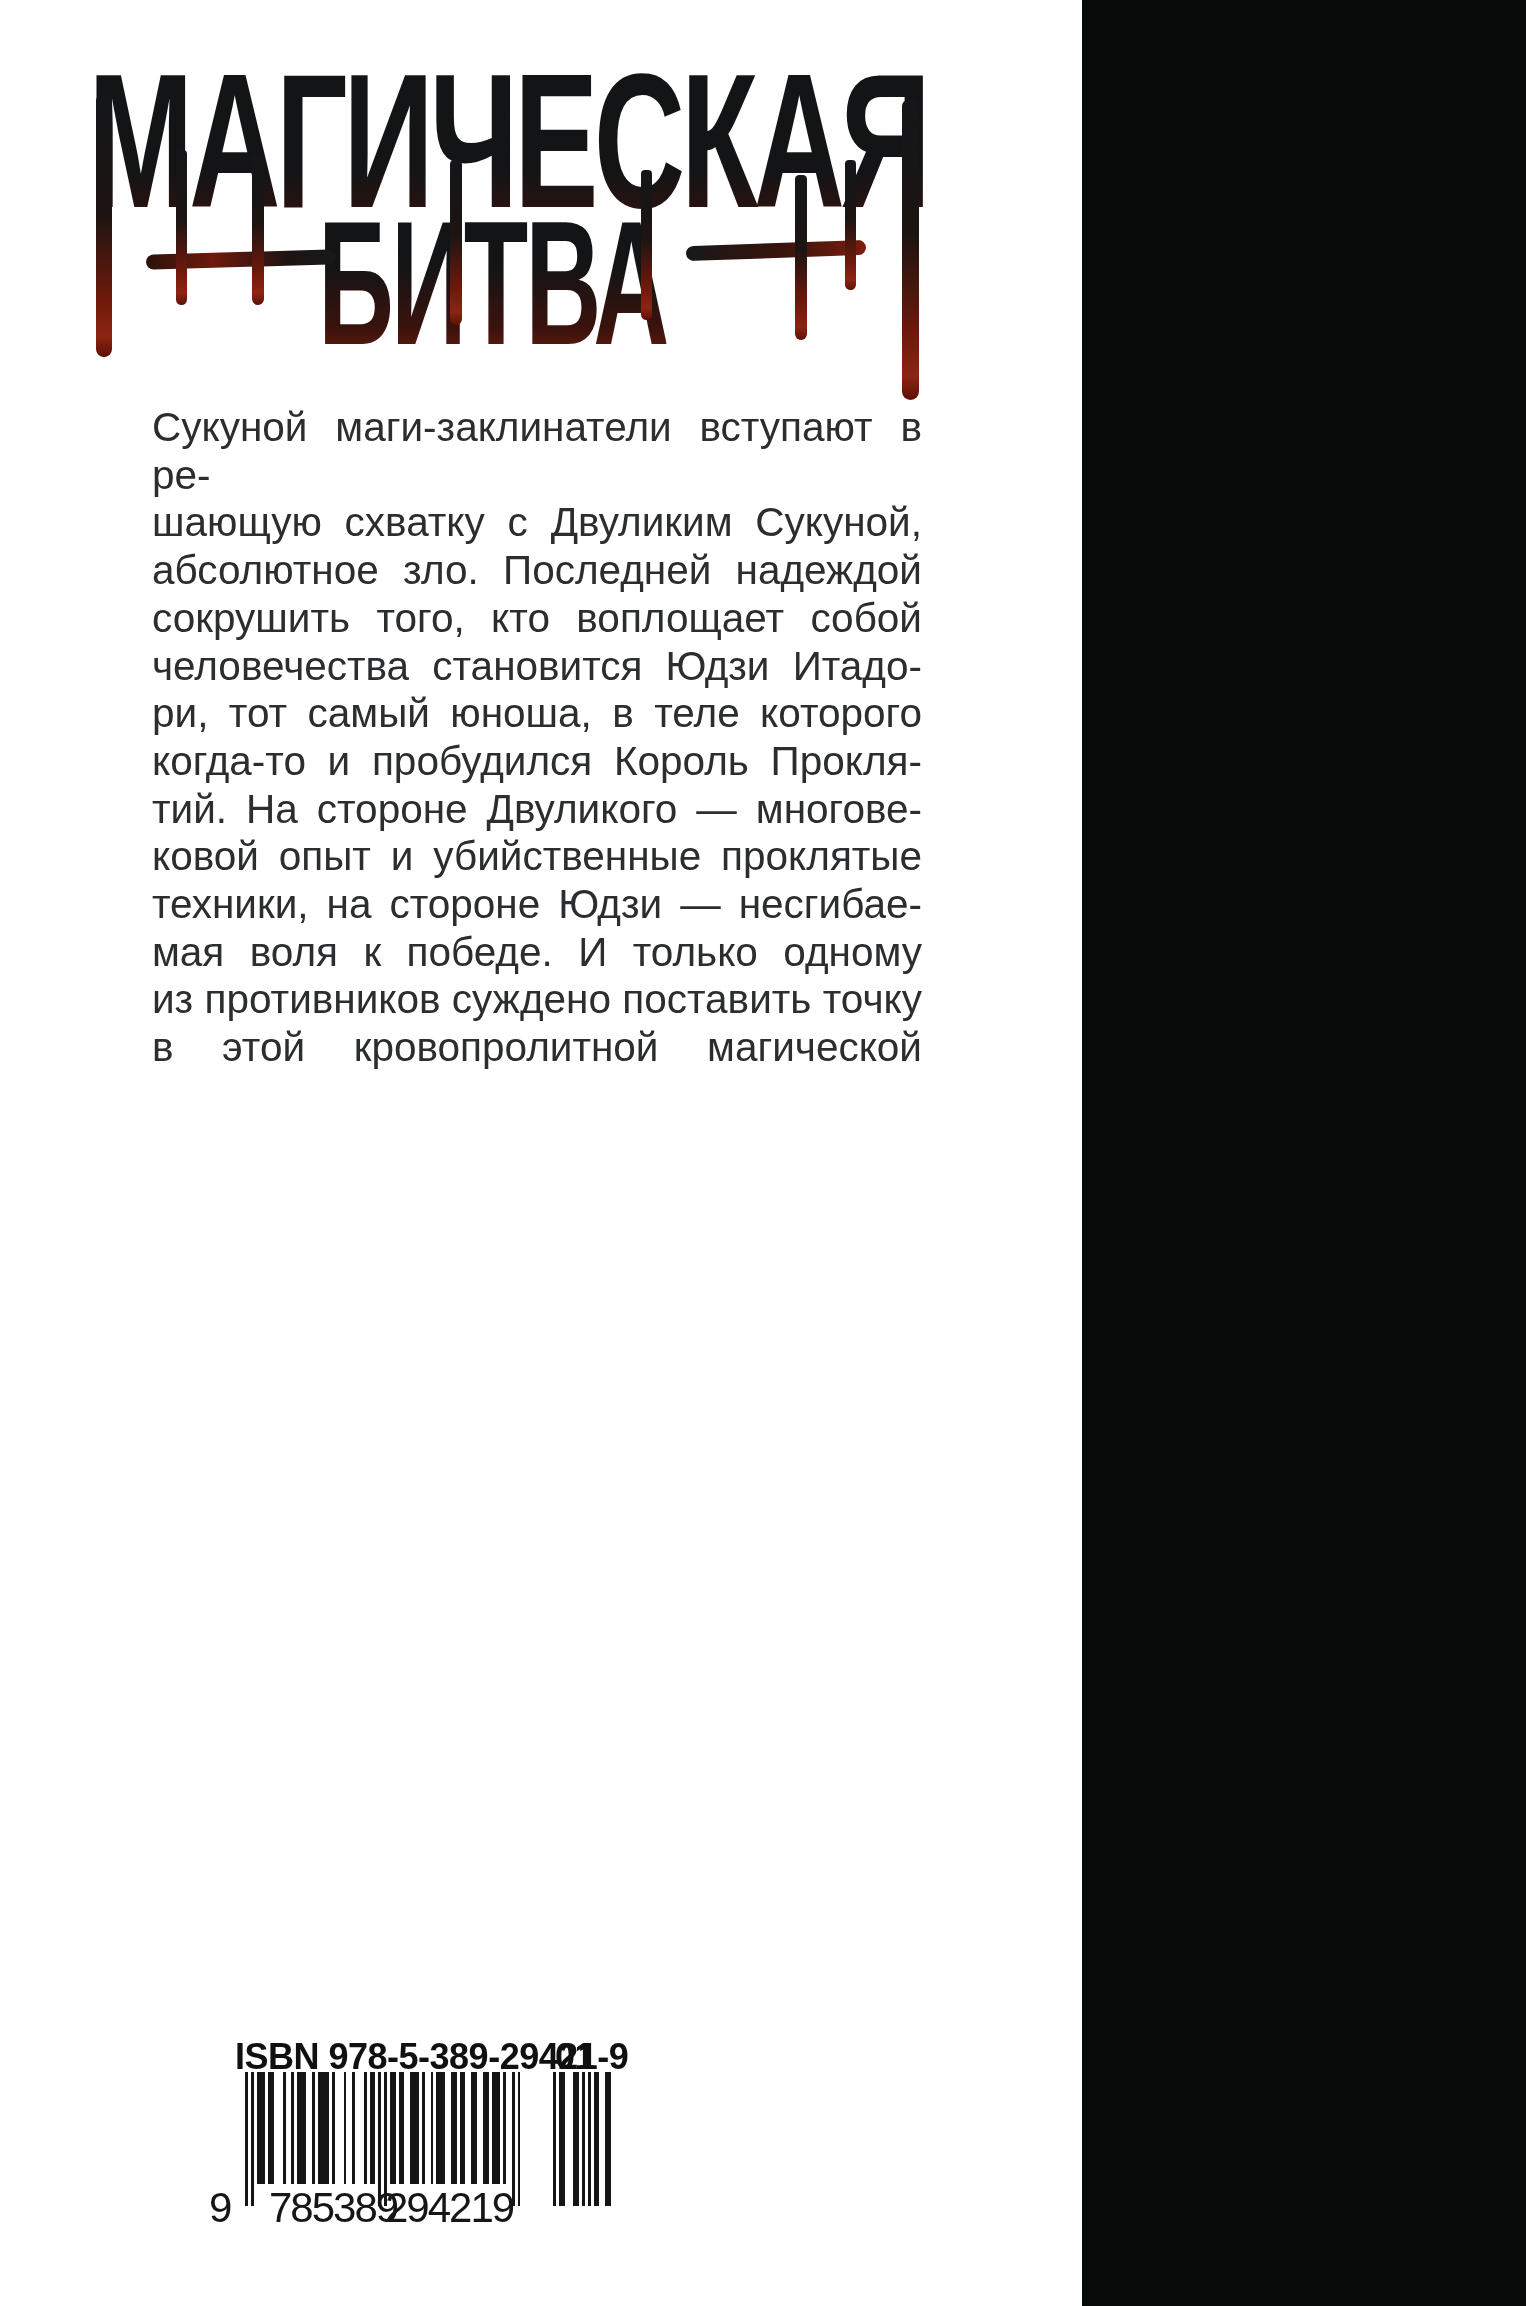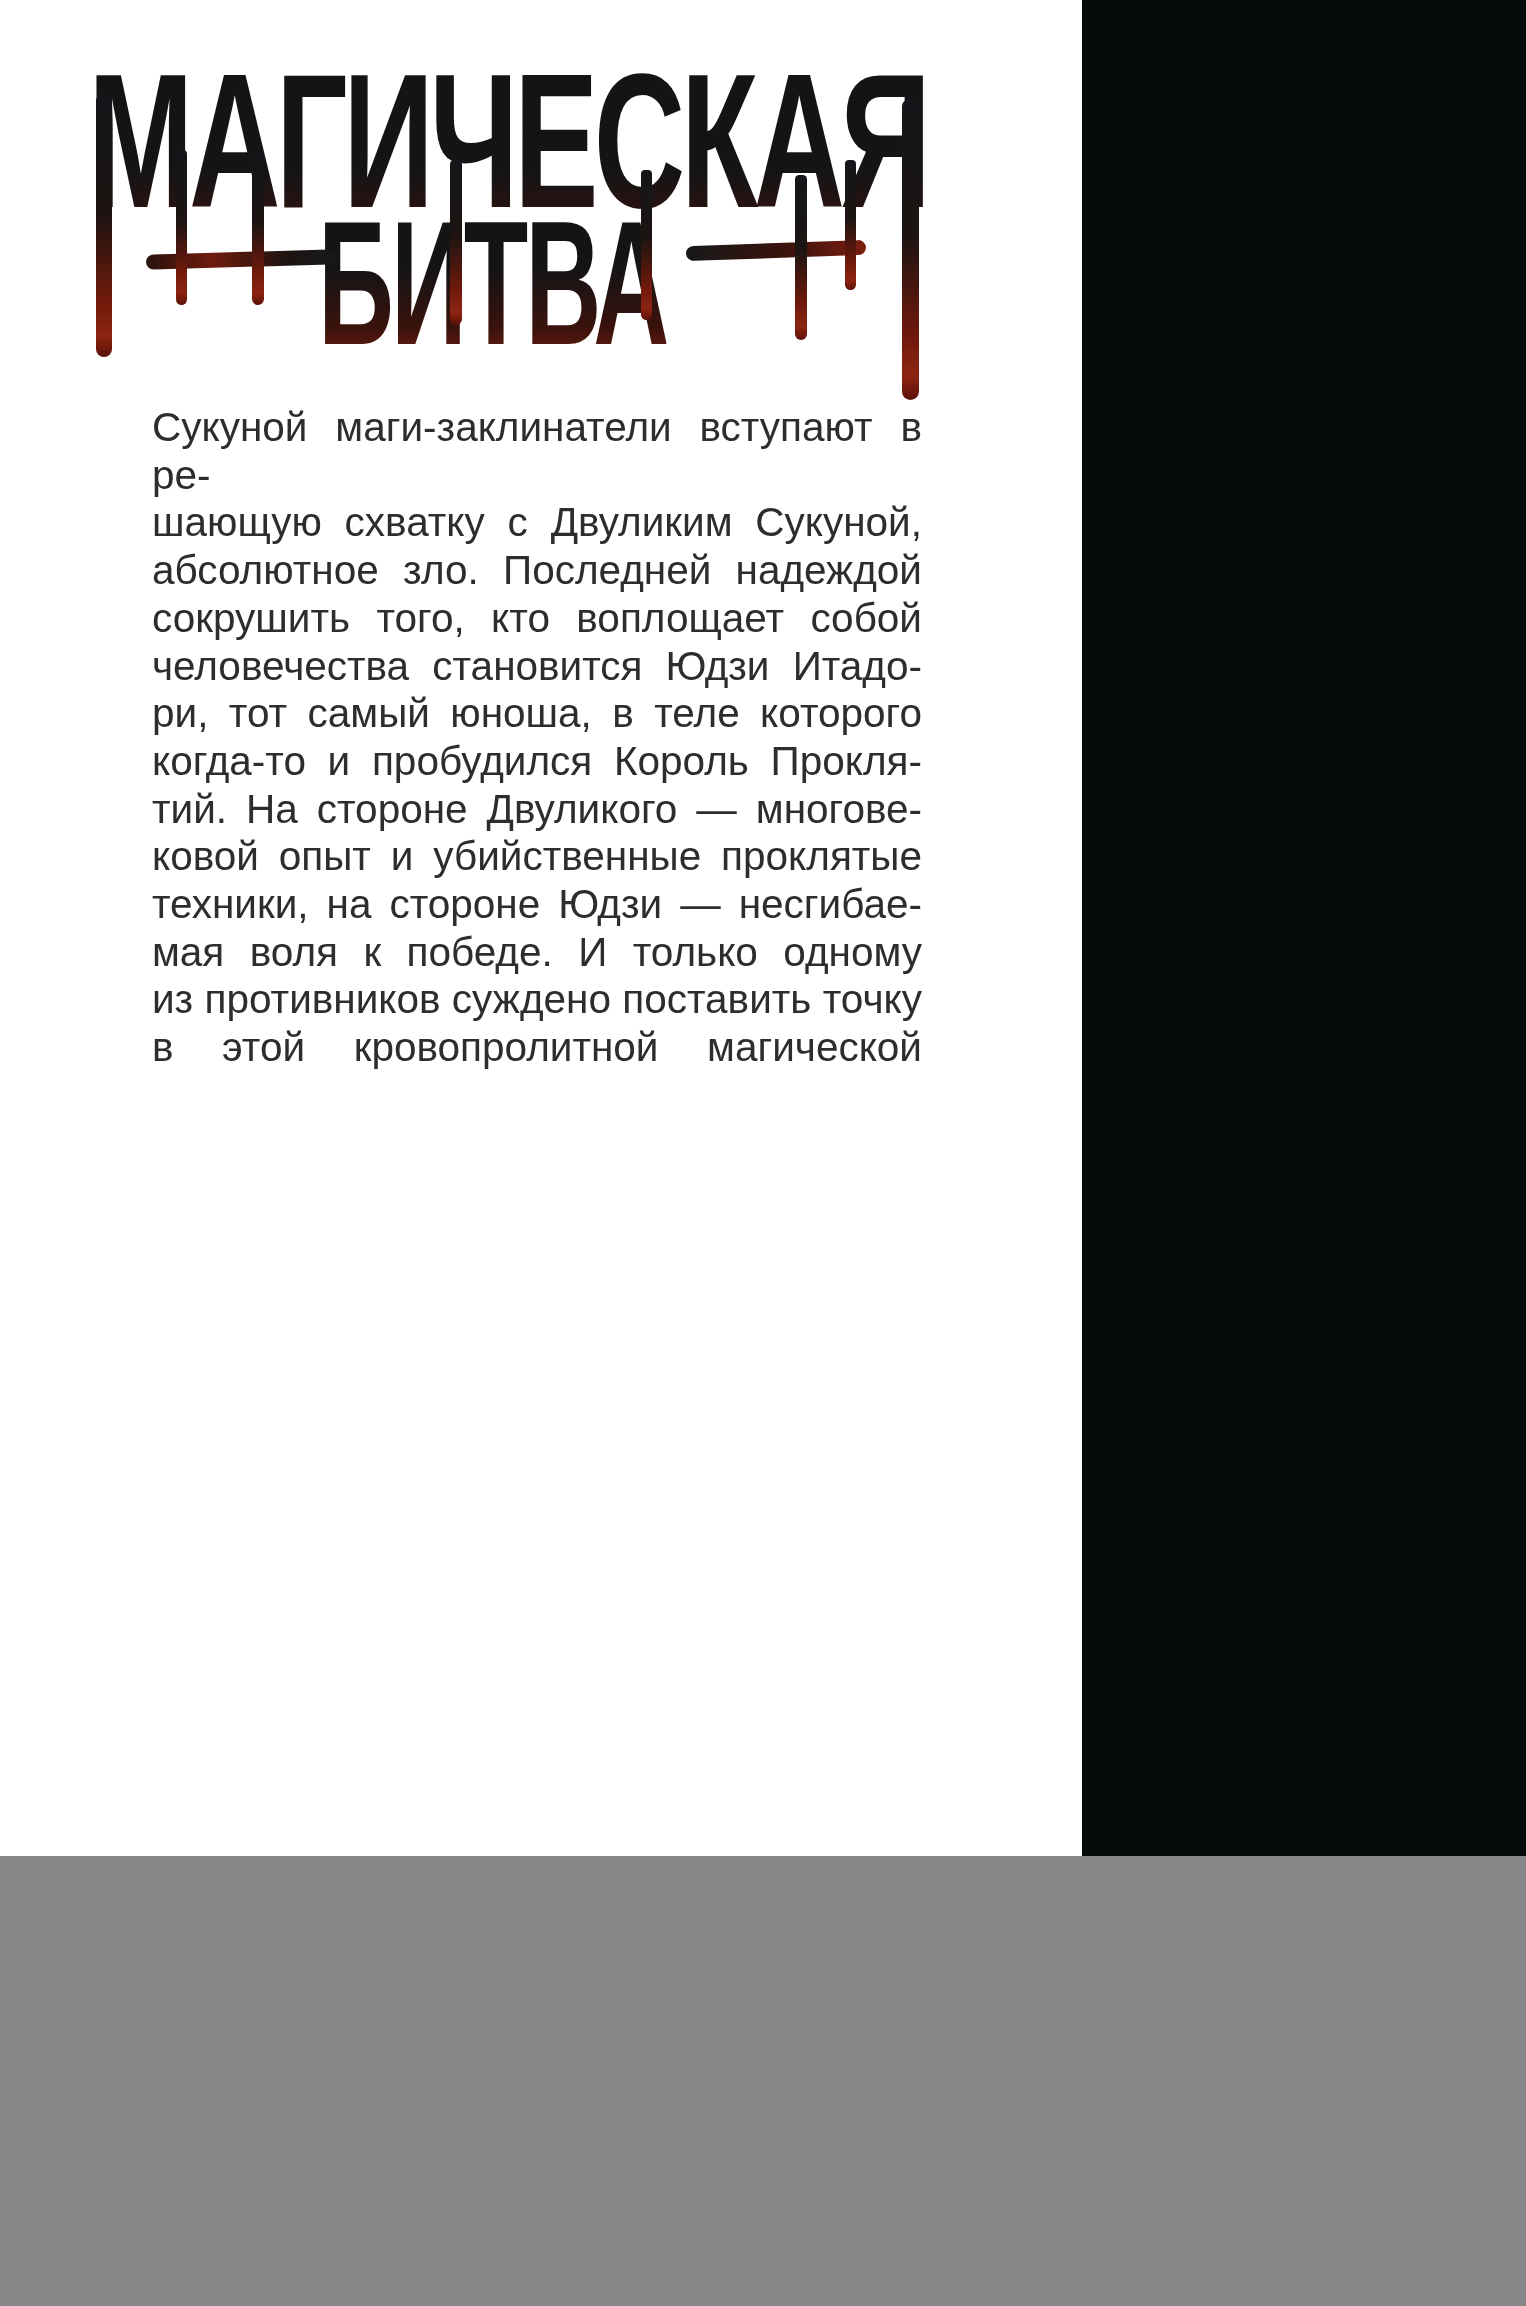--- a/index.html
+++ b/index.html
@@ -1,17 +1,17 @@
 <!DOCTYPE html>
 <html><head>
 <meta charset="utf-8">
 <style>
   html,body{margin:0;padding:0;background:#888;}
   .page{
-    position:relative;width:1526px;height:1856px;background:#ffffff;
+    position:relative;width:1526px;height:2306px;background:#ffffff;
     overflow:hidden;font-family:"Liberation Sans",sans-serif;
   }
   .black-strip{position:absolute;top:0;height:2306px;background:#060a08;}
   
   .logo-line{
     position:absolute;font-weight:700;color:transparent;white-space:nowrap;
     -webkit-background-clip:text;background-clip:text;
     transform-origin:left top;
   }
   .logo-line1{

